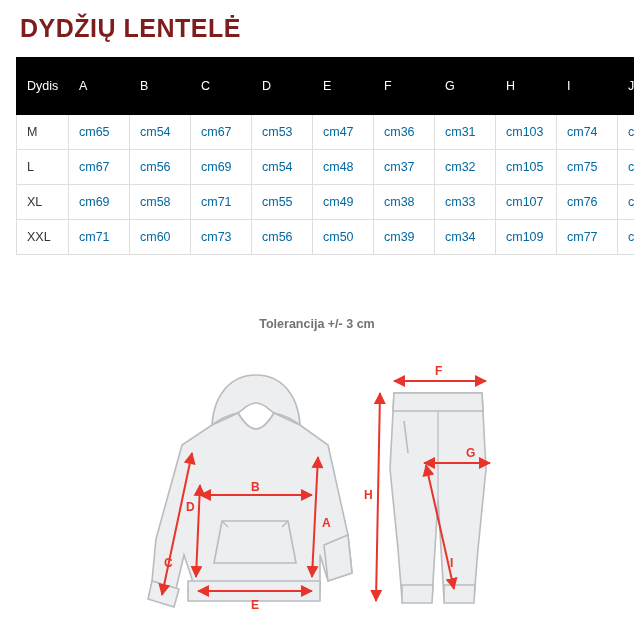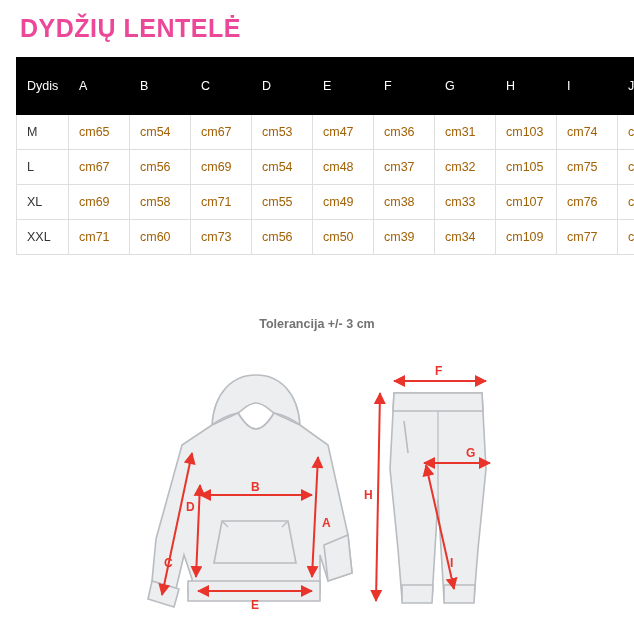--- a/index.html
+++ b/index.html
@@ -18,42 +18,42 @@
     position: relative;
     width: 634px;
     height: 626px;
     box-sizing: border-box;
     padding: 0 16px;
   }
   .title {
     font-size: 25px;
     font-weight: bold;
     letter-spacing: 0.5px;
-    color: #ec4899;
+    color: #7f1d1d;
     margin: 14px 0 14px 4px;
   }
   table.size-table {
     width: 602px;
     border-collapse: collapse;
     table-layout: fixed;
     font-size: 12.5px;
   }
   table.size-table thead th {
     background: #000000;
     color: #ffffff;
     font-weight: normal;
     text-align: left;
     padding: 21px 10px;
     border: 1px solid #000000;
     font-size: 12.5px;
   }
   table.size-table tbody td {
     border: 1px solid #dedede;
     padding: 10px 10px;
-    color: #a16207;
+    color: #0369a1;
     background: #ffffff;
     white-space: nowrap;
   }
   table.size-table tbody td.sizecol {
     color: #333333;
   }
   col.c0 { width: 52px; }
   col.cx { width: 61px; }
 
   .tolerance {

